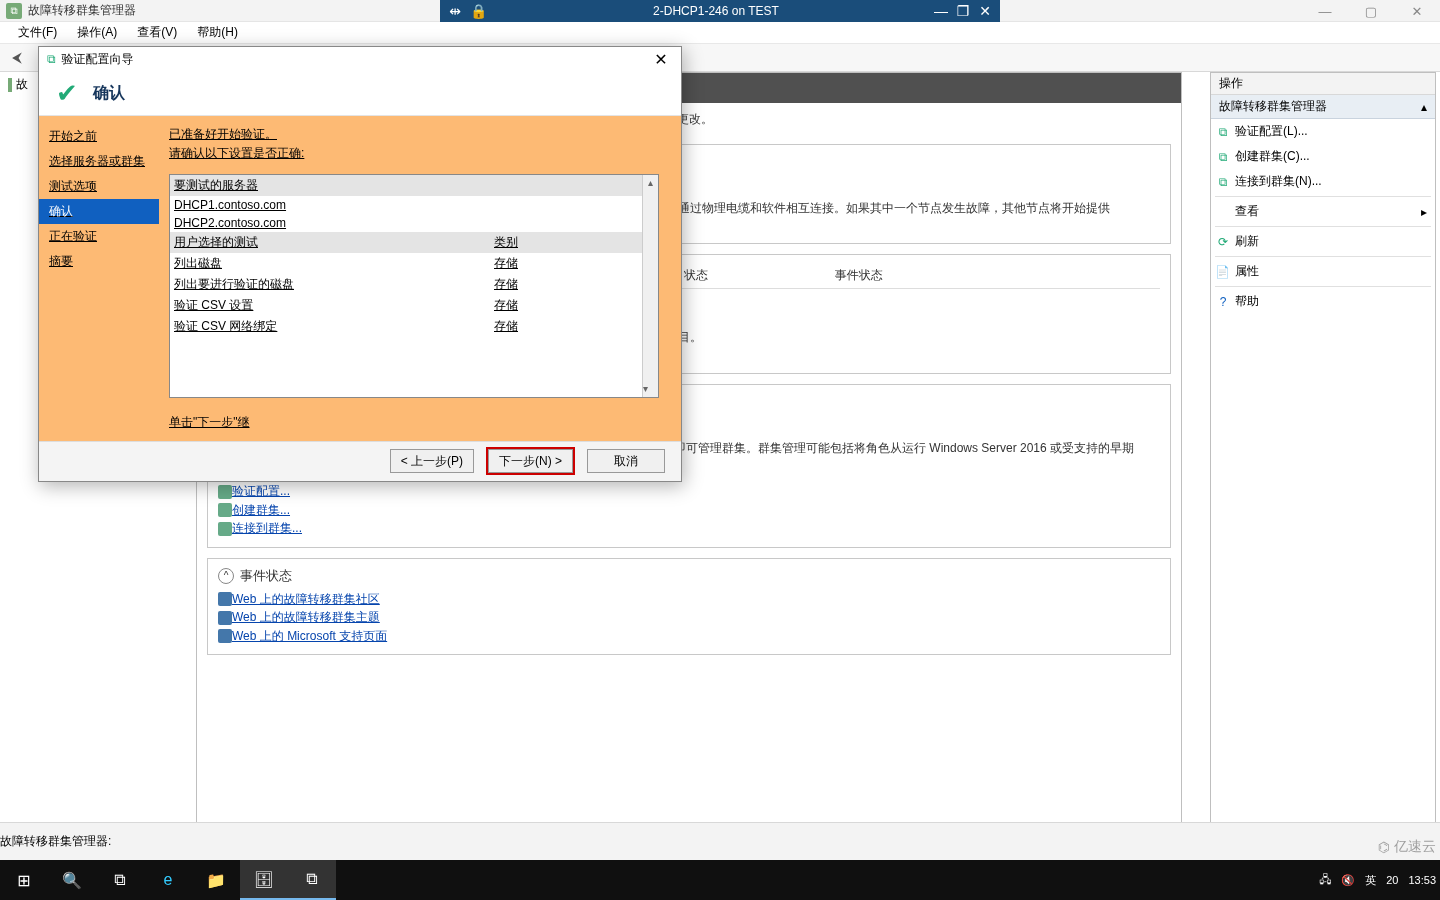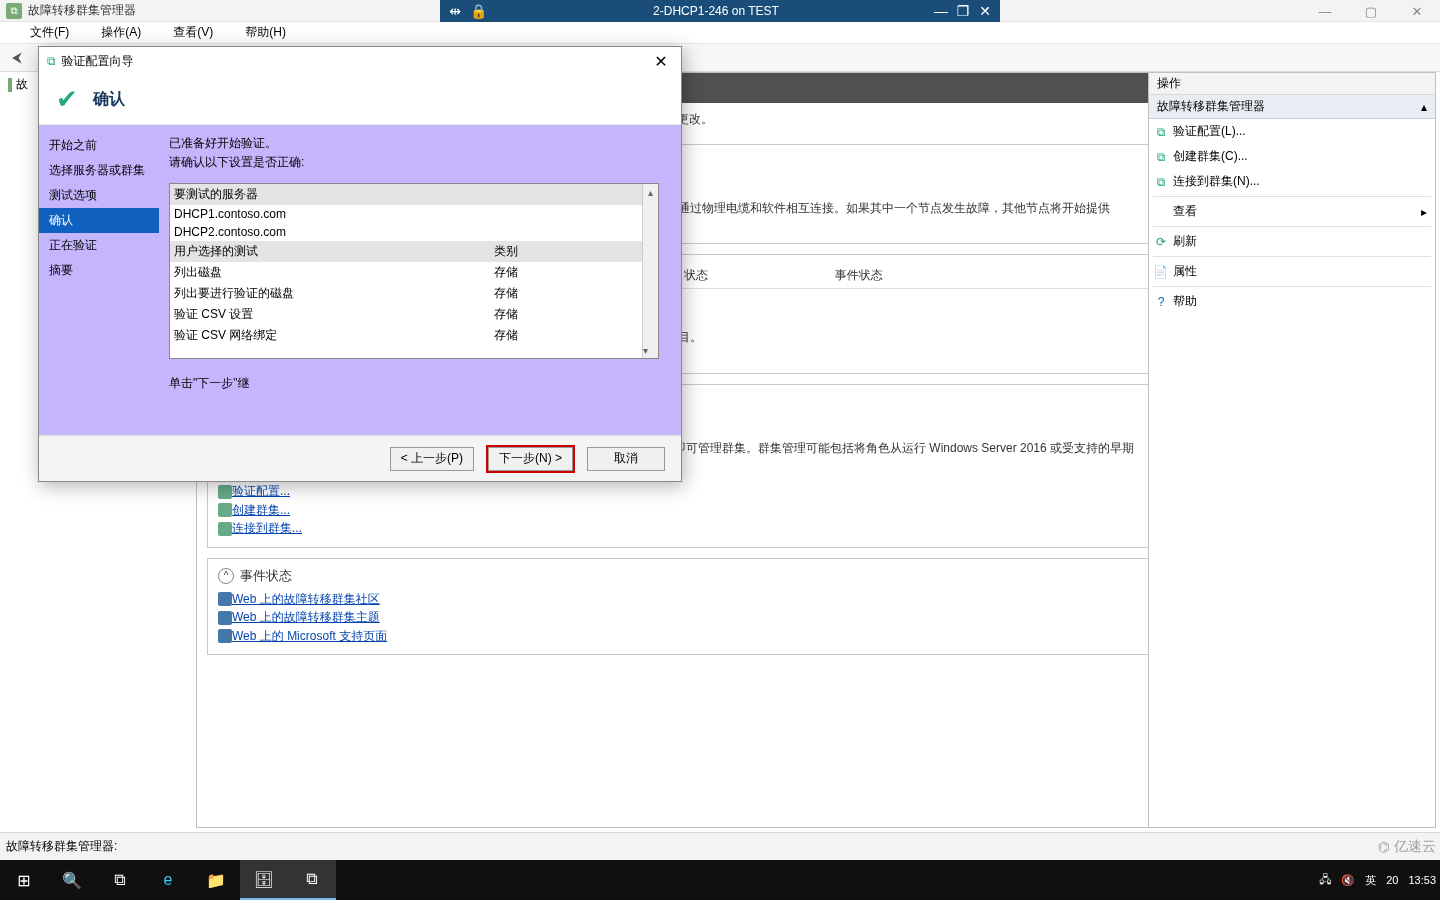--- a/index.html
+++ b/index.html
@@ -15,21 +15,21 @@
 
 .outer-controls { position: absolute; top: 0; right: 0; display: flex; }
 .outer-controls .btn { width: 46px; height: 22px; display: flex; align-items: center; justify-content: center; color: #888; font-size: 13px; }
 
 
 .mmc-titlebar { position: absolute; top: 0; left: 0; right: 0; height: 22px; background: #f3f3f3; border-bottom: 1px solid #e5e5e5; display: flex; align-items: center; padding: 0 6px; gap: 6px; }
 .mmc-titlebar .icn { width: 16px; height: 16px; background: #7a7; border-radius: 2px; display:inline-flex; align-items:center; justify-content:center; font-size:10px; color:#fff; }
 .mmc-title { font-size: 12px; color: #333; }
 
 
-.menubar { position: absolute; top: 22px; left: 0; right: 0; height: 22px; background: #fff; border-bottom: 1px solid #e8e8e8; display: flex; align-items: center; padding: 0 24px; gap: 20px; font-size: 12px; }
+.menubar { position: absolute; top: 22px; left: 0; right: 0; height: 22px; background: #fff; border-bottom: 1px solid #e8e8e8; display: flex; align-items: center; padding: 0 12px; gap: 8px; font-size: 12px; }
 .menubar .item { padding: 2px 6px; }
 
 
 .toolbar { position: absolute; top: 44px; left: 0; right: 0; height: 28px; background: #f7f7f7; border-bottom: 1px solid #d8d8d8; display: flex; align-items: center; padding: 0 6px; gap: 4px; }
 .toolbar .tbtn { width: 22px; height: 22px; display: flex; align-items: center; justify-content: center; font-size: 14px; color: #555; border: 1px solid transparent; }
 
 
 .tree-stub { position: absolute; top: 76px; left: 8px; width: 20px; }
 .tree-stub .nd { display:flex; align-items:center; gap:4px; font-size:12px; }
 
@@ -41,51 +41,51 @@
 .content-body .pbox { border: 1px solid #c8c8c8; padding: 8px 10px; margin-bottom: 10px; background: #fff; }
 .pbox .ph { font-weight: normal; font-size: 13px; display:flex; align-items:center; gap:6px; margin-bottom:6px; }
 .pbox .collapse { width:16px; height:16px; border:1px solid #888; border-radius:8px; display:inline-flex; align-items:center; justify-content:center; font-size:10px; }
 .pbox .desc { font-size: 12px; color: #333; line-height: 1.6; margin-top: 46px; }
 .pbox table { width:100%; border-collapse: collapse; font-size:12px; }
 .pbox th { text-align:left; font-weight:normal; border-bottom:1px solid #ddd; padding:4px 6px; color:#333; }
 .pbox .link { color:#0645ad; text-decoration:underline; display:inline-flex; align-items:center; }
 .pbox .link .li { width:14px; height:14px; background:#6a8; border-radius:2px; display:inline-block; }
 
 
-.actions-pane { position: absolute; top: 72px; right: 4px; width: 288px; bottom: 72px; background: #fff; border: 1px solid #bfbfbf; }
+.actions-pane { position: absolute; top: 72px; right: 4px; width: 226px; bottom: 72px; background: #fff; border: 1px solid #bfbfbf; }
 .actions-pane .hdr { height: 22px; background: #f3f3f3; border-bottom: 1px solid #d8d8d8; padding: 0 8px; display:flex; align-items:center; font-size: 12px; }
 .actions-pane .subhdr { background: #e8eef4; border-bottom: 1px solid #c9d3de; padding: 3px 8px; font-size: 12px; display:flex; justify-content:space-between; align-items:center; }
 .actions-pane .act { padding: 4px 8px 4px 24px; font-size: 12px; position: relative; display:flex; align-items:center; justify-content:space-between; }
 .actions-pane .act .ai { position:absolute; left:4px; width:16px; height:16px; display:inline-flex; align-items:center; justify-content:center; font-size:12px; }
 
 
-.statusbar { position: absolute; bottom: 40px; left: 0; right: 0; height: 28px; background: #f3f3f3; border-top: 1px solid #d8d8d8; padding: 0 6px; font-size: 12px; display:flex; align-items:center; }
+.statusbar { position: absolute; bottom: 40px; left: 0; right: 0; height: 38px; background: #f3f3f3; border-top: 1px solid #d8d8d8; padding: 0 0; font-size: 12px; display:flex; align-items:center; }
 
 
 .taskbar { position: absolute; bottom: 0; left: 0; right: 0; height: 40px; background: #101010; display: flex; align-items: center; }
 .taskbar .tb { width: 48px; height: 40px; display:flex; align-items:center; justify-content:center; color:#fff; font-size:16px; }
 .taskbar .tb.active { background:#333; border-bottom:2px solid #76b9ed; }
 .taskbar .tray { position:absolute; right:4px; display:flex; align-items:center; gap:10px; color:#fff; font-size:11px; height:40px; }
 .taskbar .tray .clock { text-align:right; line-height:1.1; font-size:11px; }
 .watermark { position:absolute; right:4px; bottom:44px; opacity:.6; display:flex; align-items:center; gap:4px; font-size:14px; color:#666; }
 
 
 .wizard { position: absolute; top: 46px; left: 38px; width: 644px; height: 436px; background: #fff; border: 1px solid #888; box-shadow: 2px 4px 18px rgba(0,0,0,.3); display:flex; flex-direction:column; }
 .wizard .wtitle { height: 28px; display:flex; align-items:center; padding: 0 8px; gap:6px; font-size:12px; }
 .wizard .wtitle .close { margin-left:auto; font-size:16px; width:24px; text-align:center; }
 .wizard .whdr { height: 50px; background: #fff; display:flex; align-items:center; padding: 0 12px; gap:10px; border-bottom:1px solid #e4e4e4; }
 .wizard .whdr .big-icon { width:32px; height:32px; display:inline-flex; align-items:center; justify-content:center; font-size:26px; color:#2a7; }
 .wizard .whdr .big-title { font-size: 16px; color:#16365c; font-weight: bold; }
-.wizard .wbody { flex:1; display:flex; background:#c4b5fd; }
+.wizard .wbody { flex:1; display:flex; background:#fdba74;text-decoration:underline; }
 .wizard .wnav { width: 120px; padding: 8px 0; }
 .wizard .wnav .step { padding: 4px 10px; font-size:12px; }
 .wizard .wnav .step.sel { background:#1060c0; color:#fff; }
 .wizard .wmain { flex:1; padding: 10px 22px 10px 10px; font-size:12px; }
 .wizard .wmain .ready { margin-bottom: 2px; }
-.wizard .listbox { border:1px solid #888; background:#fff; height: 176px; margin-top:12px; overflow:hidden; position:relative; }
+.wizard .listbox { border:1px solid #888; background:#fff; height: 224px; margin-top:12px; overflow:hidden; position:relative; }
 .wizard .listbox .sb { position:absolute; right:0; top:0; bottom:0; width:16px; background:#f0f0f0; border-left:1px solid #ccc; }
 .wizard .listbox .sb .up, .wizard .listbox .sb .down { height:16px; display:flex; align-items:center; justify-content:center; font-size:10px; color:#666; }
 .wizard .listbox .sb .down { position:absolute; bottom:0; }
 .wizard .listbox .inner { margin-right:16px; font-family: SimSun, monospace; font-size:12px; }
 .wizard .listbox .hdr-row { background:#e4e4e4; display:flex; padding:2px 4px; }
 .wizard .listbox .data-row { display:flex; padding:2px 4px; }
 .wizard .listbox .c1 { width: 320px; }
 .wizard .listbox .c2 { flex:1; }
 .wizard .hint { margin-top: 16px; font-size:12px; }
 .wizard .wbtns { height: 46px; border-top:1px solid #ddd; background:#f4f4f4; display:flex; align-items:center; justify-content:flex-end; padding: 0 16px; gap: 14px; }

